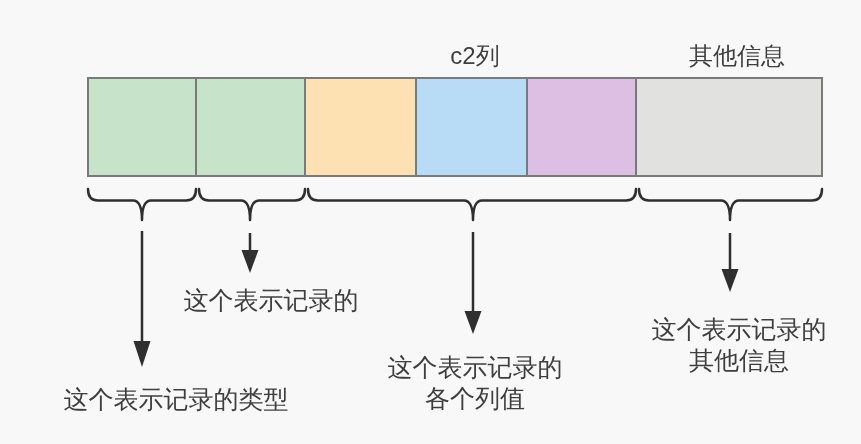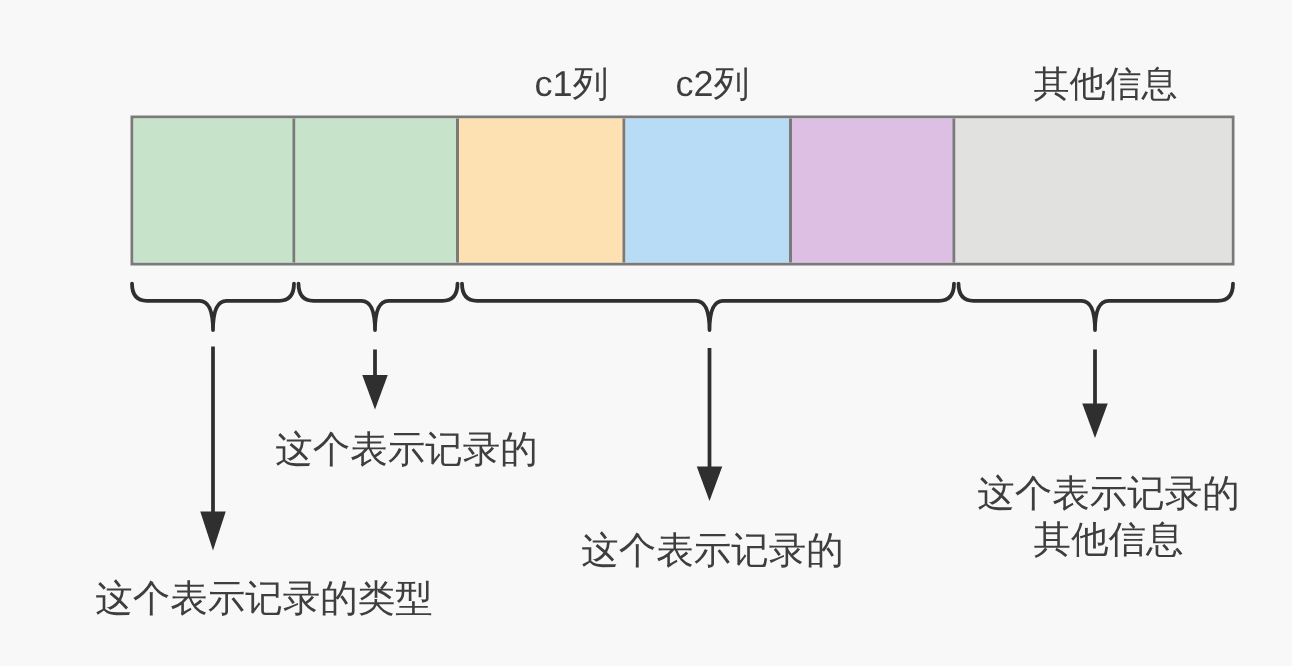--- a/index.html
+++ b/index.html
@@ -67,21 +67,20 @@
     text-align:center;
     white-space:nowrap;
     font-family:Liberation Serif, serif;
   }
 </style>
 </head>
 <body>
 
 <div class="canvas">
 
-  <div class="toplabel" style="left:381px">c1列</div>
   <div class="toplabel" style="left:475px">c2列</div>
   <div class="toplabel" style="left:737px">其他信息</div>
 
   <div class="bar">
     <div class="seg divided" style="width: 108px; background: rgb(199, 227, 201);"></div>
     <div class="seg divided" style="width: 109px; background: rgb(199, 227, 201);"></div>
     <div class="seg divided" style="width: 111px; background: rgb(253, 225, 179);"></div>
     <div class="seg divided" style="width: 111px; background: rgb(184, 220, 246);"></div>
     <div class="seg divided" style="width: 109px; background: rgb(220, 191, 227);"></div>
     <div class="seg" style="flex: 1 1 0%; background: rgb(225, 225, 223);"></div>
@@ -113,19 +112,20 @@
 
   <div class="annotation" style="left:176px;top:384px">
     <div>这个表示记录的类型</div>
     <div></div>
   </div>
   <div class="annotation" style="left:271px;top:285px">
     <div>这个表示记录的</div>
   </div>
   <div class="annotation" style="left:475px;top:352px">
     <div>这个表示记录的</div>
+    <div>各个列值</div>
   </div>
   <div class="annotation" style="left:739px;top:314px">
     <div>这个表示记录的</div>
     <div>其他信息</div>
   </div>
 
 </div>
 
 </body></html>

